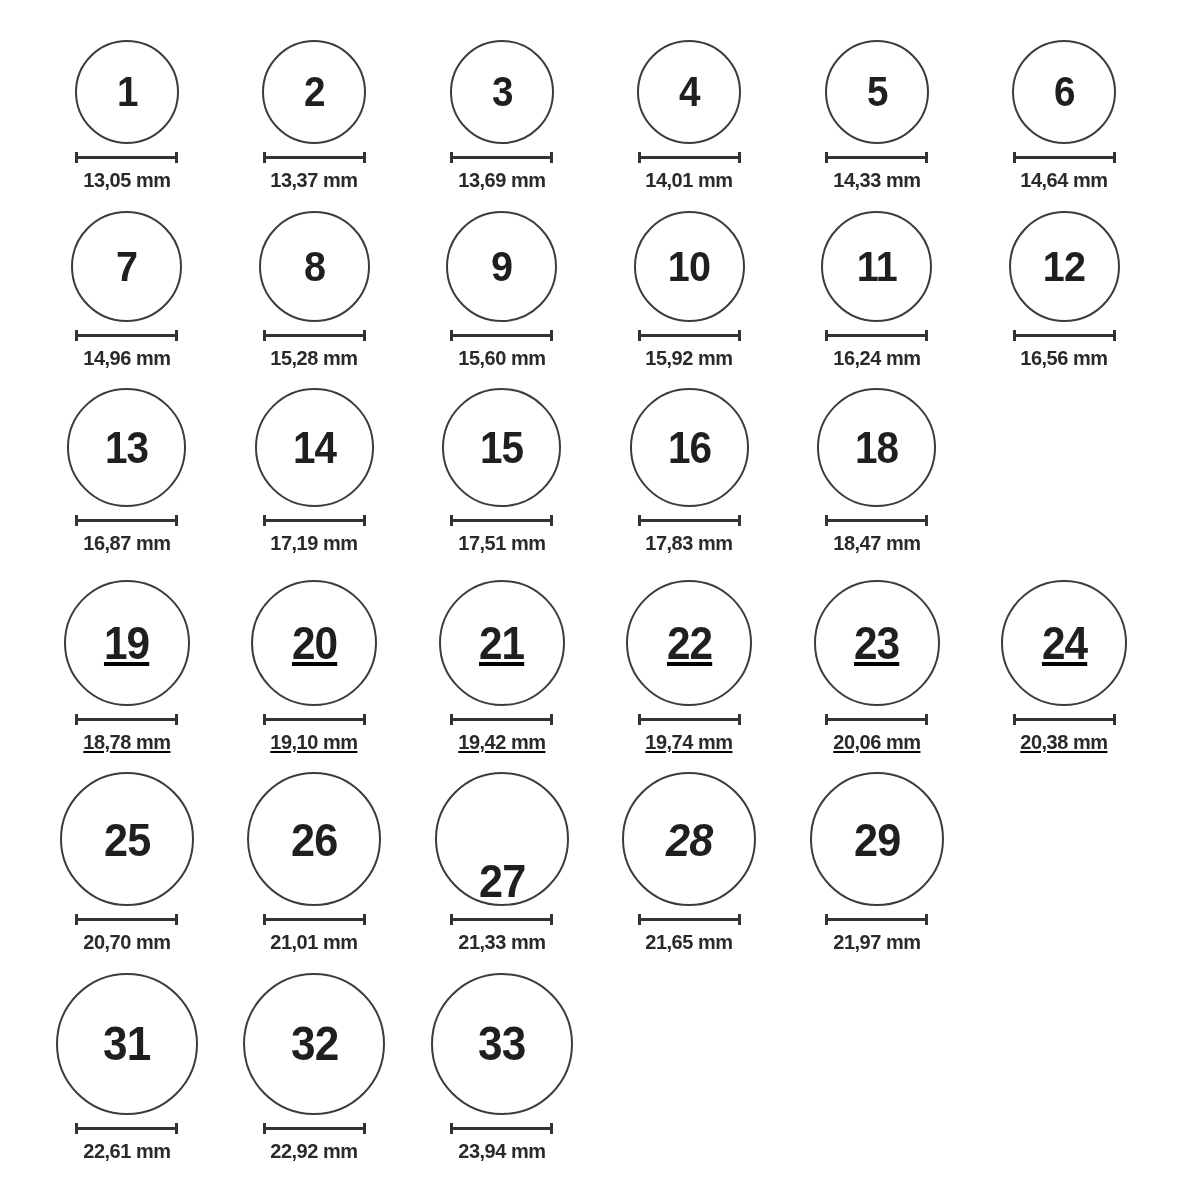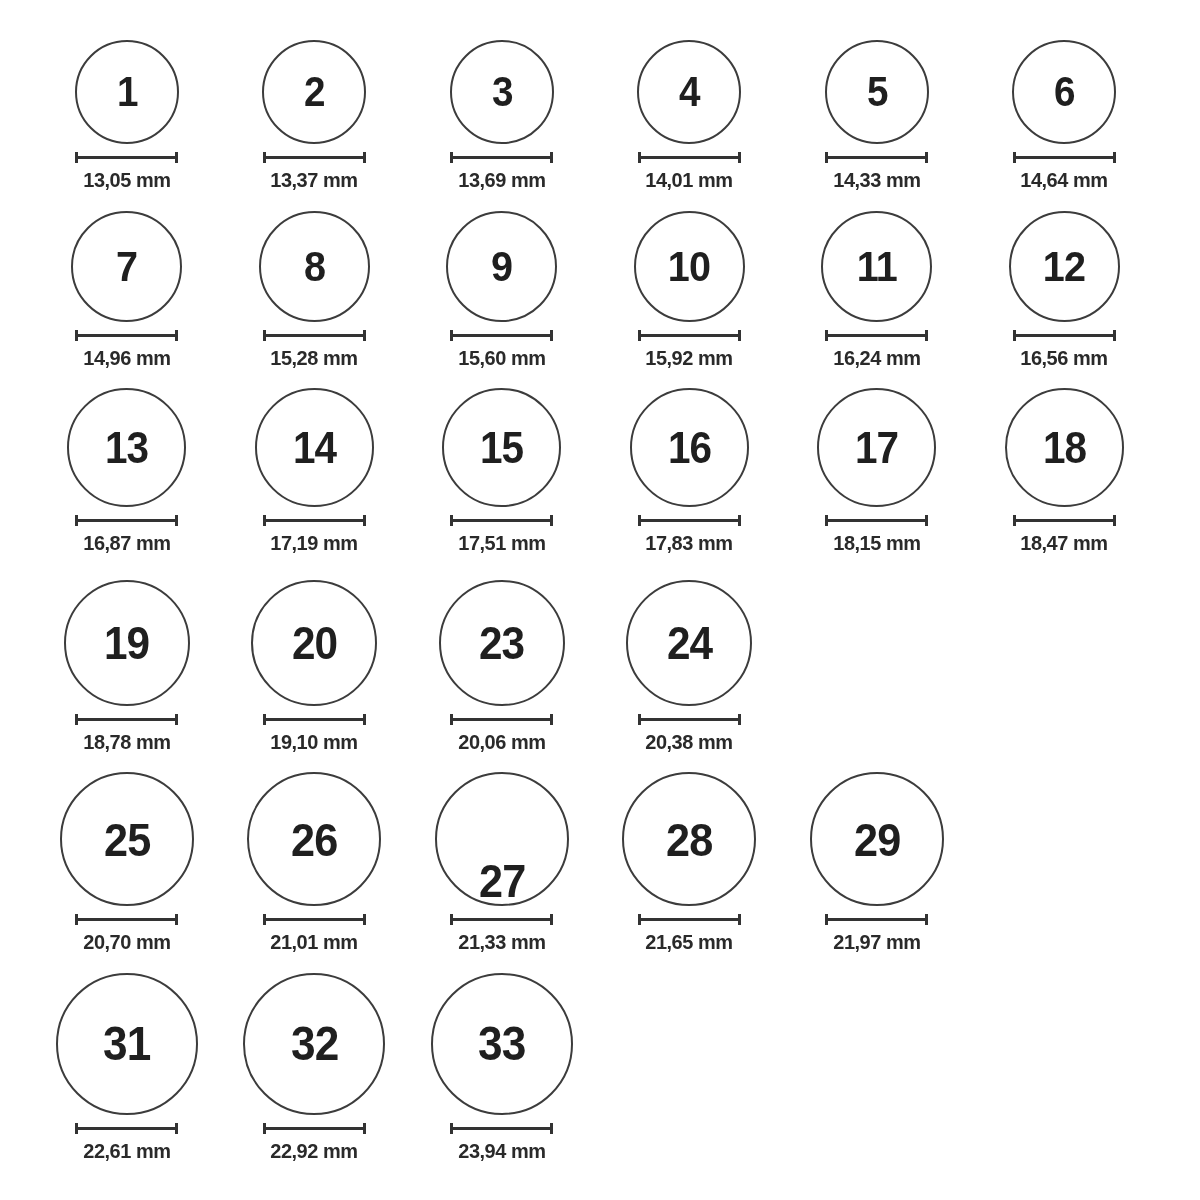--- a/index.html
+++ b/index.html
@@ -227,62 +227,71 @@
   <div class="cell">
     <div class="circle" style="width: 119px; height: 119px;">
       <span class="num" style="font-size: 44px;">16</span>
     </div>
     <div class="bar">
       <div class="line"></div>
     </div>
     <div class="mm">17,83 mm</div>
   </div>
 
-  <div class="cell">
-    <div class="circle" style="width: 119px; height: 119px;">
-      <span class="num" style="font-size: 44px;">17</span>
-    </div>
-    <div class="bar">
-      <div class="line"></div>
-    </div>
-    <div class="mm">18,15 mm</div>
-  </div>
 
   <div class="cell">
     <div class="circle" style="width: 119px; height: 119px;">
       <span class="num" style="font-size: 44px;">18</span>
     </div>
     <div class="bar">
       <div class="line"></div>
     </div>
     <div class="mm">18,47 mm</div>
   </div>
 </div>
-    <div class="row" style="height: 192px;">
+    <div class="row" style="height: 192px; text-decoration: underline;">
   <div class="cell">
     <div class="circle" style="width: 126px; height: 126px;">
       <span class="num" style="font-size: 46px;">19</span>
     </div>
     <div class="bar">
       <div class="line"></div>
     </div>
     <div class="mm">18,78 mm</div>
   </div>
 
   <div class="cell">
     <div class="circle" style="width: 126px; height: 126px;">
       <span class="num" style="font-size: 46px;">20</span>
     </div>
     <div class="bar">
       <div class="line"></div>
     </div>
     <div class="mm">19,10 mm</div>
   </div>
 
-
+  <div class="cell">
+    <div class="circle" style="width: 126px; height: 126px;">
+      <span class="num" style="font-size: 46px;">21</span>
+    </div>
+    <div class="bar">
+      <div class="line"></div>
+    </div>
+    <div class="mm">19,42 mm</div>
+  </div>
+
+  <div class="cell">
+    <div class="circle" style="width: 126px; height: 126px;">
+      <span class="num" style="font-size: 46px;">22</span>
+    </div>
+    <div class="bar">
+      <div class="line"></div>
+    </div>
+    <div class="mm">19,74 mm</div>
+  </div>
 
   <div class="cell">
     <div class="circle" style="width: 126px; height: 126px; justify-content: center;">
       <span class="num" style="font-size: 46px;">23</span>
     </div>
     <div class="bar">
       <div class="line"></div>
     </div>
     <div class="mm">20,06 mm</div>
   </div>
@@ -322,21 +331,21 @@
     <div class="circle" style="width: 134px; height: 134px; align-items: flex-end;">
       <span class="num" style="font-size: 47px;">27</span>
     </div>
     <div class="bar">
       <div class="line"></div>
     </div>
     <div class="mm">21,33 mm</div>
   </div>
 
   <div class="cell">
-    <div class="circle" style="width: 134px; height: 134px;">
+    <div class="circle" style="width: 134px; height: 134px; font-style: italic;">
       <span class="num" style="font-size: 47px;">28</span>
     </div>
     <div class="bar">
       <div class="line"></div>
     </div>
     <div class="mm">21,65 mm</div>
   </div>
 
   <div class="cell">
     <div class="circle" style="width: 134px; height: 134px; justify-content: center;">

